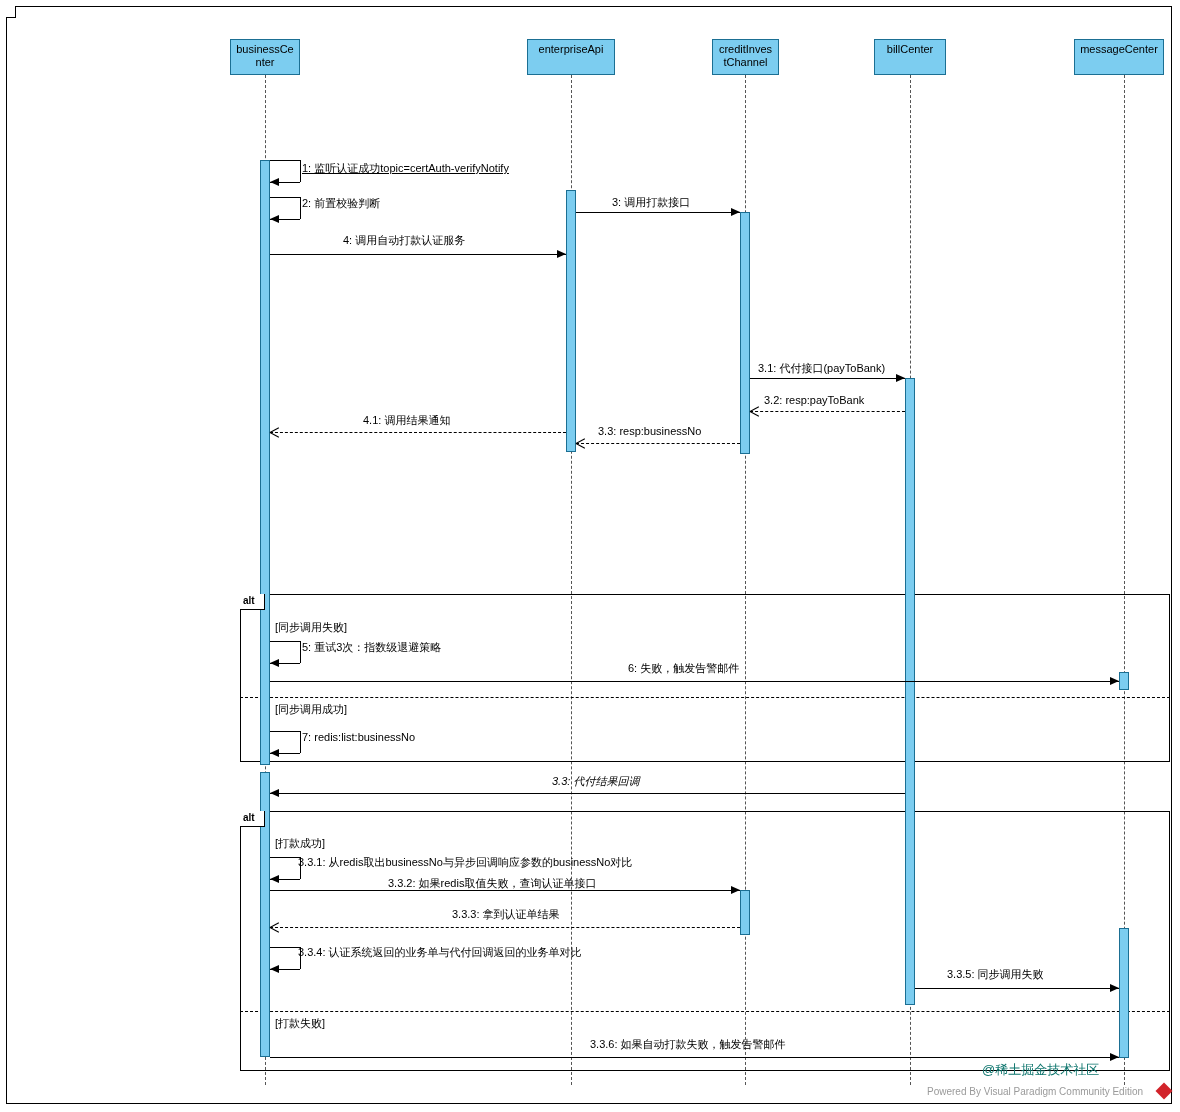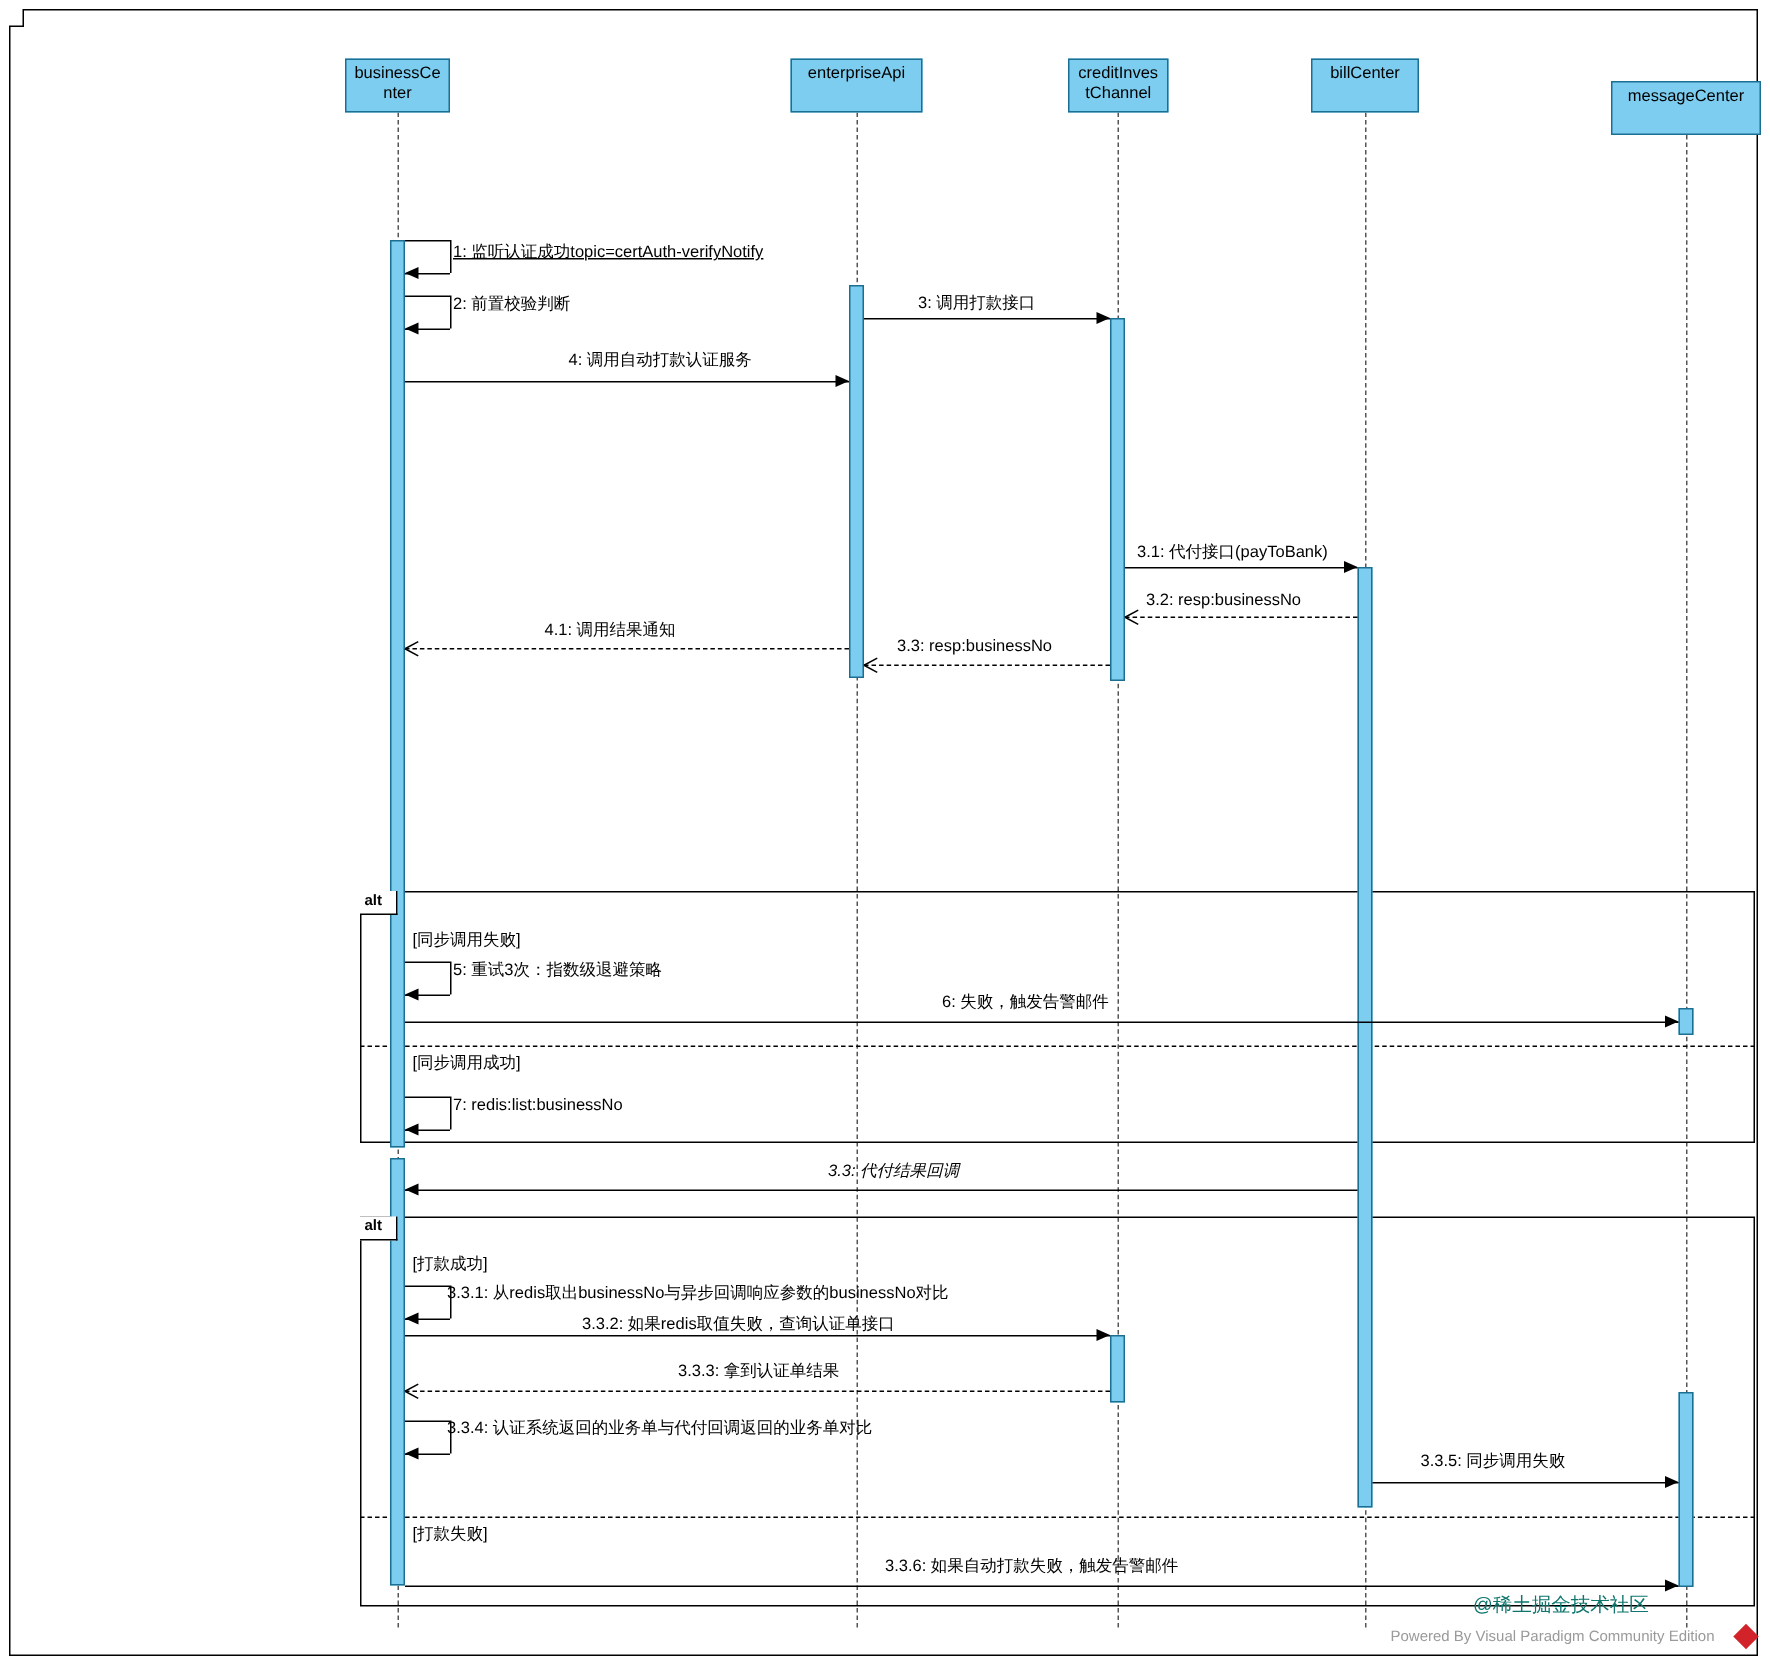--- a/index.html
+++ b/index.html
@@ -201,21 +201,21 @@
   <div class="lifeline-line" style="left:745px; top:75px; height:1010px;"></div>
   <div class="lifeline-line" style="left:910px; top:75px; height:1010px;"></div>
   <div class="lifeline-line" style="left:1124px; top:75px; height:1010px;"></div>
 
   <div class="lifeline-head" style="left:230px; top:39px; width:70px; height:36px; white-space:pre-line;">businessCe
 nter</div>
   <div class="lifeline-head" style="left:527px; top:39px; width:88px; height:36px; white-space:pre-line;">enterpriseApi</div>
   <div class="lifeline-head" style="left:712px; top:39px; width:67px; height:36px; white-space:pre-line;">creditInves
 tChannel</div>
   <div class="lifeline-head" style="left:874px; top:39px; width:72px; height:36px; white-space:pre-line;">billCenter</div>
-  <div class="lifeline-head" style="left:1074px; top:54px; width:100px; height:36px; white-space:pre-line;">messageCenter</div>
+  <div class="lifeline-head" style="left:1074px; top:39px; width:90px; height:36px; white-space:pre-line;">messageCenter</div>
 
   <div class="activation" style="left:260px; top:160px; height:605px;"></div>
   <div class="activation" style="left:260px; top:772px; height:285px;"></div>
   <div class="activation" style="left:566px; top:190px; height:262px;"></div>
   <div class="activation" style="left:740px; top:212px; height:242px;"></div>
   <div class="activation" style="left:740px; top:890px; height:45px;"></div>
   <div class="activation" style="left:905px; top:378px; height:627px;"></div>
   <div class="activation" style="left:1119px; top:672px; height:18px;"></div>
   <div class="activation" style="left:1119px; top:928px; height:130px;"></div>
 
@@ -234,29 +234,29 @@
   </div>
   <div class="arrow-left" style="left:270px; top:215px;"></div>
   <div class="msg-label" style="left:302px; top:197px;">2: 前置校验判断</div>
 
   <div class="msg-line" style="left:576px; top:212px; width:164px;"></div>
   <div class="arrow-right" style="left:731px; top:208px;"></div>
   <div class="msg-label" style="left:612px; top:196px;">3: 调用打款接口</div>
 
   <div class="msg-line" style="left:270px; top:254px; width:296px;"></div>
   <div class="arrow-right" style="left:557px; top:250px;"></div>
-  <div class="msg-label" style="left:343px; top:234px;margin-left:36px;">4: 调用自动打款认证服务</div>
+  <div class="msg-label" style="left:343px; top:234px;">4: 调用自动打款认证服务</div>
 
   <div class="msg-line" style="left:750px; top:378px; width:155px;"></div>
   <div class="arrow-right" style="left:896px; top:374px;"></div>
   <div class="msg-label" style="left:758px; top:362px;text-align:right;">3.1: 代付接口(payToBank)</div>
 
   <div class="msg-line dashed" style="left:750px; top:411px; width:155px;"></div>
   <div class="arrow-open-left" style="left:750px; top:407px;"></div>
-  <div class="msg-label" style="left:764px; top:394px;">3.2: resp:businessNo</div>
+  <div class="msg-label" style="left:764px; top:394px;">3.2: resp:payToBank</div>
 
   <div class="msg-line dashed" style="left:576px; top:443px; width:164px;"></div>
   <div class="arrow-open-left" style="left:576px; top:439px;"></div>
   <div class="msg-label" style="left:598px; top:425px;">3.3: resp:businessNo</div>
 
   <div class="msg-line dashed" style="left:270px; top:432px; width:296px;"></div>
   <div class="arrow-open-left" style="left:270px; top:428px;"></div>
   <div class="msg-label" style="left:363px; top:414px;">4.1: 调用结果通知</div>
 
   <div class="frag" style="left:240px; top:594px; width:930px; height:168px;"></div>

